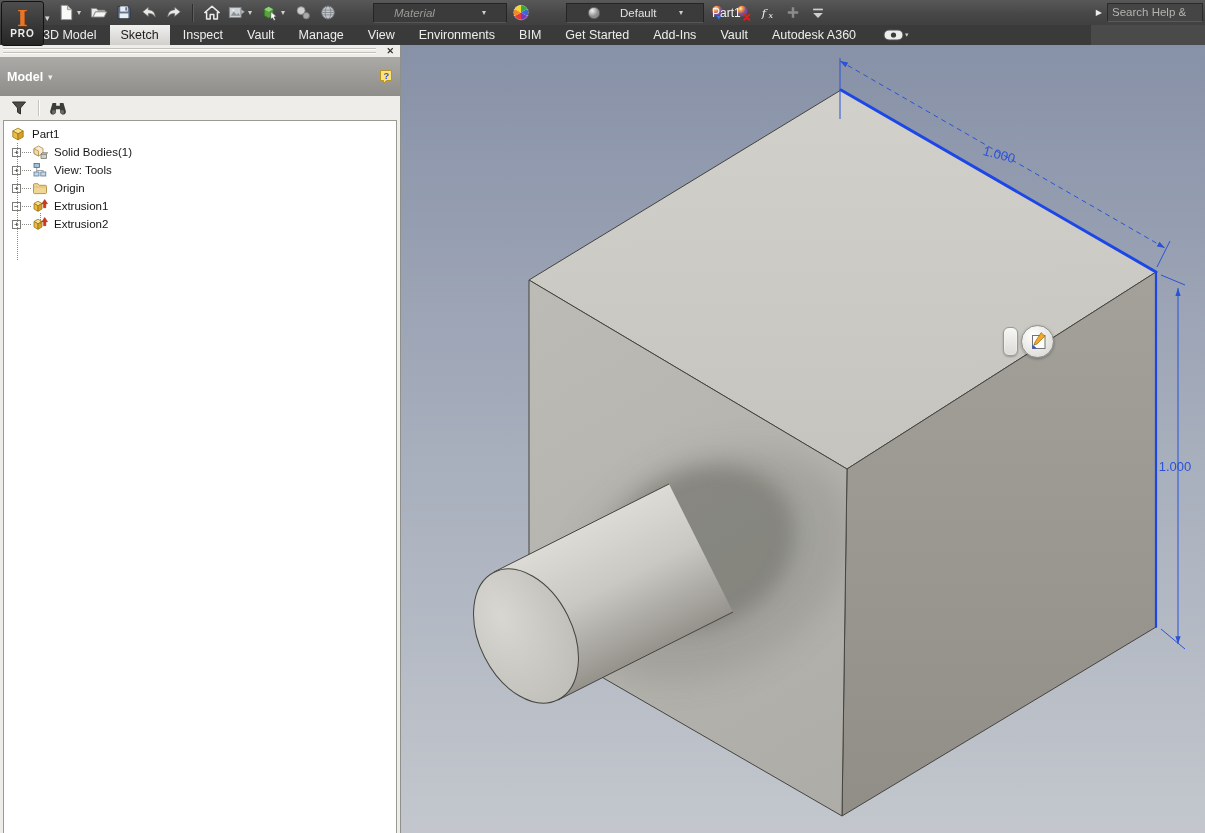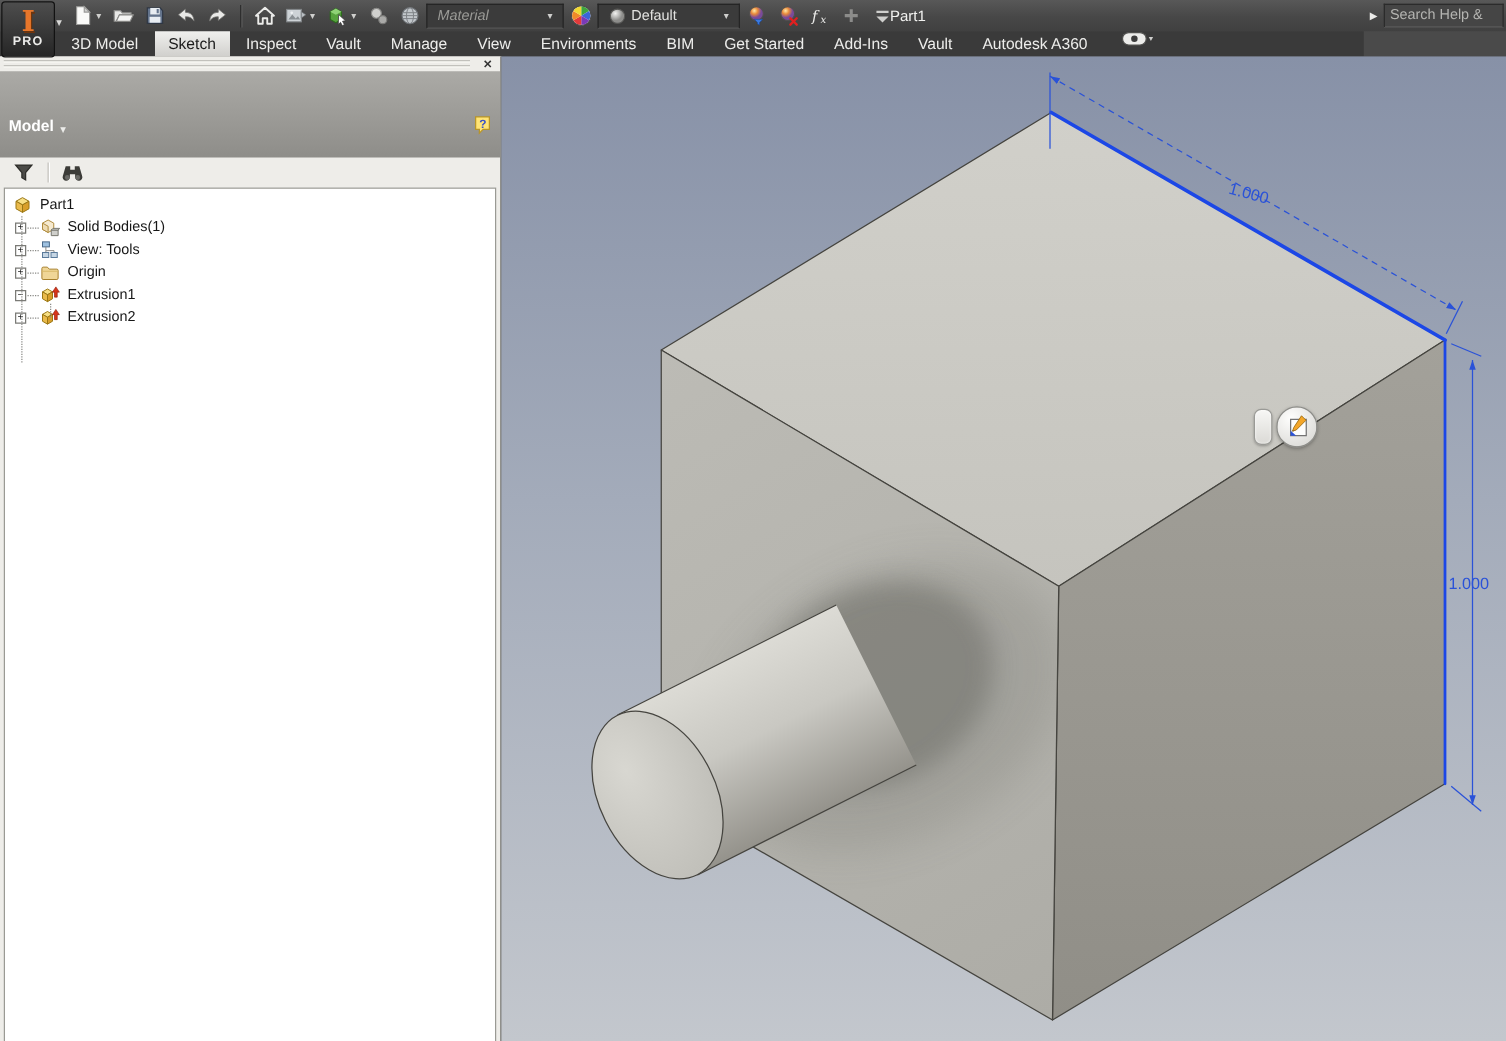--- a/index.html
+++ b/index.html
@@ -13,48 +13,48 @@
   .logo-i{font:bold 23px/20px "DejaVu Serif",serif;color:#e8762a;text-shadow:1px 1px 0 #6d350e;}
   .logo-pro{font-size:10px;font-weight:bold;color:#ececea;letter-spacing:1px;}
   .logo-caret{position:absolute;left:45px;top:13px;z-index:20;color:#d8d8d6;font-size:9px;}
   .qat{position:absolute;left:54px;top:2px;height:21px;display:flex;align-items:center;gap:2px;}
   .qat-btn{width:23px;height:20px;display:flex;align-items:center;justify-content:center;cursor:pointer;}
   .qat-btn svg{width:18px;height:17px;}
   .qat-btn.dis{opacity:.8;}
   .qat-caret{color:#cfcfcd;font-size:8px;width:8px;margin-left:-2px;}
   .qat-sep{width:1px;height:18px;background:#2e2e2e;box-shadow:1px 0 0 #5e5e5e;margin:0 5px;}
   .qat-combo{height:18px;background:#3b3b3b;border:1px solid #252525;border-bottom-color:#565656;
-             display:flex;align-items:center;padding:0 8px;gap:4px;cursor:pointer;}
+             display:flex;align-items:center;padding:0 20px;gap:19px;cursor:pointer;margin-left:32px;}
   .qat-combo .cval{flex:1;font-size:11.5px;color:#e2e2e0;overflow:hidden;white-space:nowrap;}
   .qat-combo.muted .cval{color:#9b9b97;font-style:italic;}
   .qat-combo .ccaret{color:#cfcfcd;font-size:8px;}
   .qat-combo svg{width:14px;height:14px;}
   .titles{position:absolute;left:712px;top:0;height:25px;display:flex;align-items:center;gap:30px;
           color:#f2f2f0;font-size:12px;white-space:nowrap;}
   .search{position:absolute;right:2px;top:2px;height:20px;display:flex;align-items:center;}
   .search-go{color:#ececea;font-size:8px;padding:0 5px;cursor:pointer;}
   .search-input{width:86px;height:17px;background:#454545;border:1px solid #2b2b2b;border-bottom-color:#5a5a5a;
                 color:#cfcfcd;font-size:11.5px;padding:0 4px;outline:none;font-family:"Liberation Sans",sans-serif;}
   .search-input::placeholder{color:#b4b4b1;}
   .tabrow{position:absolute;left:0;top:25px;width:1091px;height:20px;background:#3a3a3a;
-          display:flex;align-items:flex-start;padding-left:46px;box-sizing:border-box;}
+          display:flex;align-items:center;padding-left:32px;box-sizing:border-box;}
   .tab{color:#ededeb;font-size:12.5px;line-height:20px;padding:0 11px;margin-right:2px;cursor:pointer;}
   .tab.active{background:linear-gradient(#f0f0ee,#d1d0cd);color:#1b1b1b;}
   .a360-pill{display:flex;align-items:center;margin-left:14px;cursor:pointer;}
   .a360-pill svg{width:26px;height:12px;}
   .main{position:absolute;left:0;top:45px;width:1205px;height:788px;}
   .browser{position:absolute;left:0;top:0;width:401px;height:788px;background:#eeede9;
            border-right:1px solid #8f8f8b;box-sizing:border-box;}
   .splitter{position:relative;height:12px;cursor:row-resize;}
   .splitter::before,.splitter::after{content:"";position:absolute;left:3px;right:24px;height:1px;
            background:#c2c1bc;box-shadow:0 1px 0 #fbfbf8;}
   .splitter::before{top:3px;}.splitter::after{top:7px;}
   .split-x{position:absolute;right:6px;top:1px;font-size:9px;font-weight:bold;color:#333;cursor:pointer;}
   .phead{position:relative;height:33px;background:linear-gradient(#abaaa6,#8e8d89);
-         display:flex;align-items:flex-end;padding:18px 7px;}
+         display:flex;align-items:center;padding:3px 7px;}
   .ptitle{color:#fff;font-weight:bold;font-size:12.5px;cursor:pointer;}
   .pcaret{color:#ececea;font-size:9px;margin-left:5px;}
   .phelp{margin-left:auto;width:14px;height:16px;cursor:pointer;}
   .ptools{height:24px;display:flex;align-items:center;padding:0 9px;gap:9px;}
   .ptool{width:20px;height:18px;cursor:pointer;}
   .ptool svg{width:20px;height:18px;}
   .pdiv{width:1px;height:16px;background:#c5c4bf;box-shadow:1px 0 0 #ffffff;}
   .tree{position:relative;margin:0 3px;height:725px;background:#fff;border:1px solid #9a9a94;
         box-sizing:border-box;font-size:11.5px;padding-top:4px;overflow:hidden;}
   .trow{position:relative;height:18px;cursor:pointer;}

